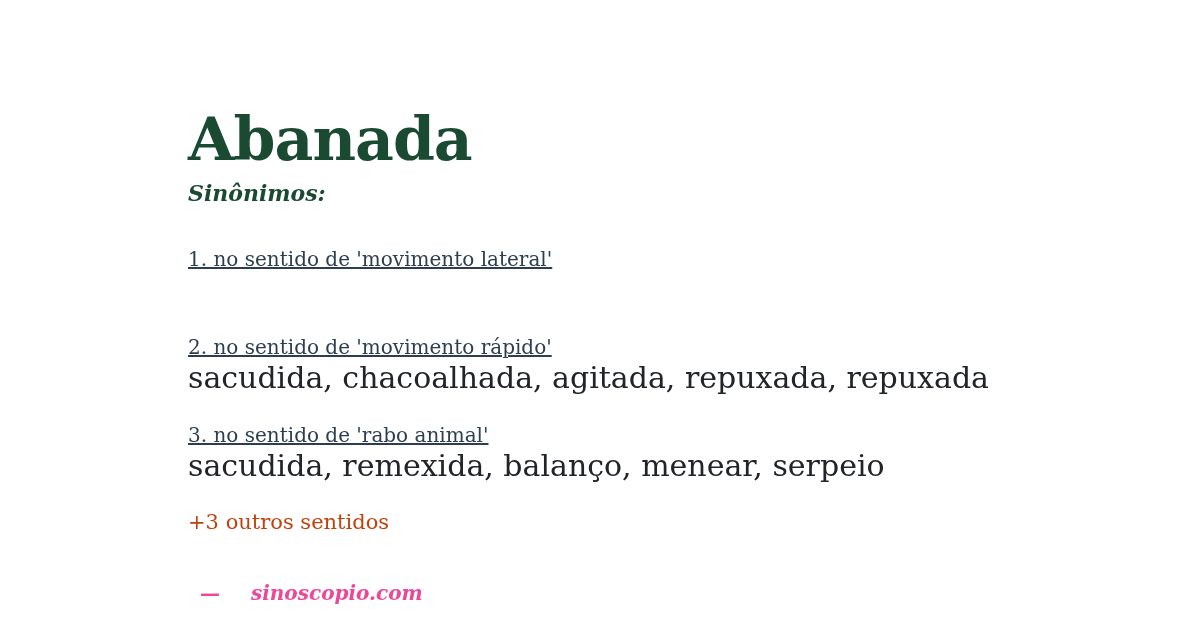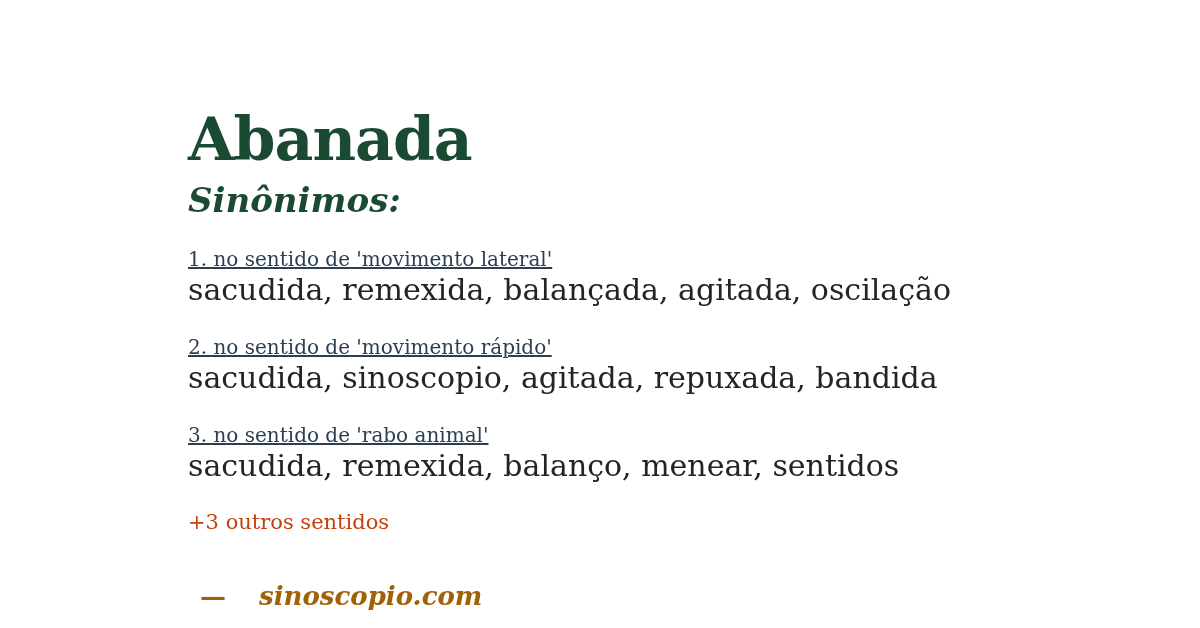--- a/index.html
+++ b/index.html
@@ -16,21 +16,21 @@
   .word-title {
     top: 58px;
     font-size: 60px;
     font-weight: 700;
     letter-spacing: -1px;
     color: #1b4a33;
     line-height: 1.1;
   }
   .synonyms-heading {
     top: 132px;
-    font-size: 34px;
+    font-size: 22px;
     font-weight: 700;
     font-style: italic;
     color: #1b4a33;
     line-height: 1.2;
   }
   .sense-label {
     font-size: 20px;
     color: #2c3e50;
     line-height: 1.2;
     text-decoration: underline;
@@ -47,44 +47,43 @@
   .sense-3-label { top: 375px; text-align: center; }
   .sense-3-synonyms { top: 400px; }
   .more-senses {
     top: 462px;
     font-size: 21px;
     color: #c2410c;
     line-height: 1.2;
   }
   .attribution {
     top: 533px;
-    font-size: 26px;
+    font-size: 20px;
     font-weight: 700;
-    color: #a16207;
+    color: #ec4899;
     line-height: 1.2;
   }
   .attribution .source { font-style: italic; }
 </style>
 </head>
 <body>
 
 <div class="card">
 
   <h1 class="abs word-title">Abanada</h1>
 
   <h2 class="abs synonyms-heading">Sinônimos:</h2>
 
   <div class="abs sense-label sense-1-label">1. no sentido de 'movimento lateral'</div>
-  <div class="abs sense-synonyms sense-1-synonyms">sacudida, remexida, balançada, agitada, oscilação</div>
 
   <div class="abs sense-label sense-2-label">2. no sentido de 'movimento rápido'</div>
-  <div class="abs sense-synonyms sense-2-synonyms">sacudida, sinoscopio, agitada, repuxada, bandida</div>
+  <div class="abs sense-synonyms sense-2-synonyms">sacudida, chacoalhada, agitada, repuxada, repuxada</div>
 
   <div class="abs sense-label sense-3-label">3. no sentido de 'rabo animal'</div>
-  <div class="abs sense-synonyms sense-3-synonyms">sacudida, remexida, balanço, menear, sentidos</div>
+  <div class="abs sense-synonyms sense-3-synonyms">sacudida, remexida, balanço, menear, serpeio</div>
 
   <div class="abs more-senses">+3 outros sentidos</div>
 
   <div class="abs attribution">
     <span class="dash">—</span>
     <span class="source">sinoscopio.com</span>
   </div>
 
 </div>
 

